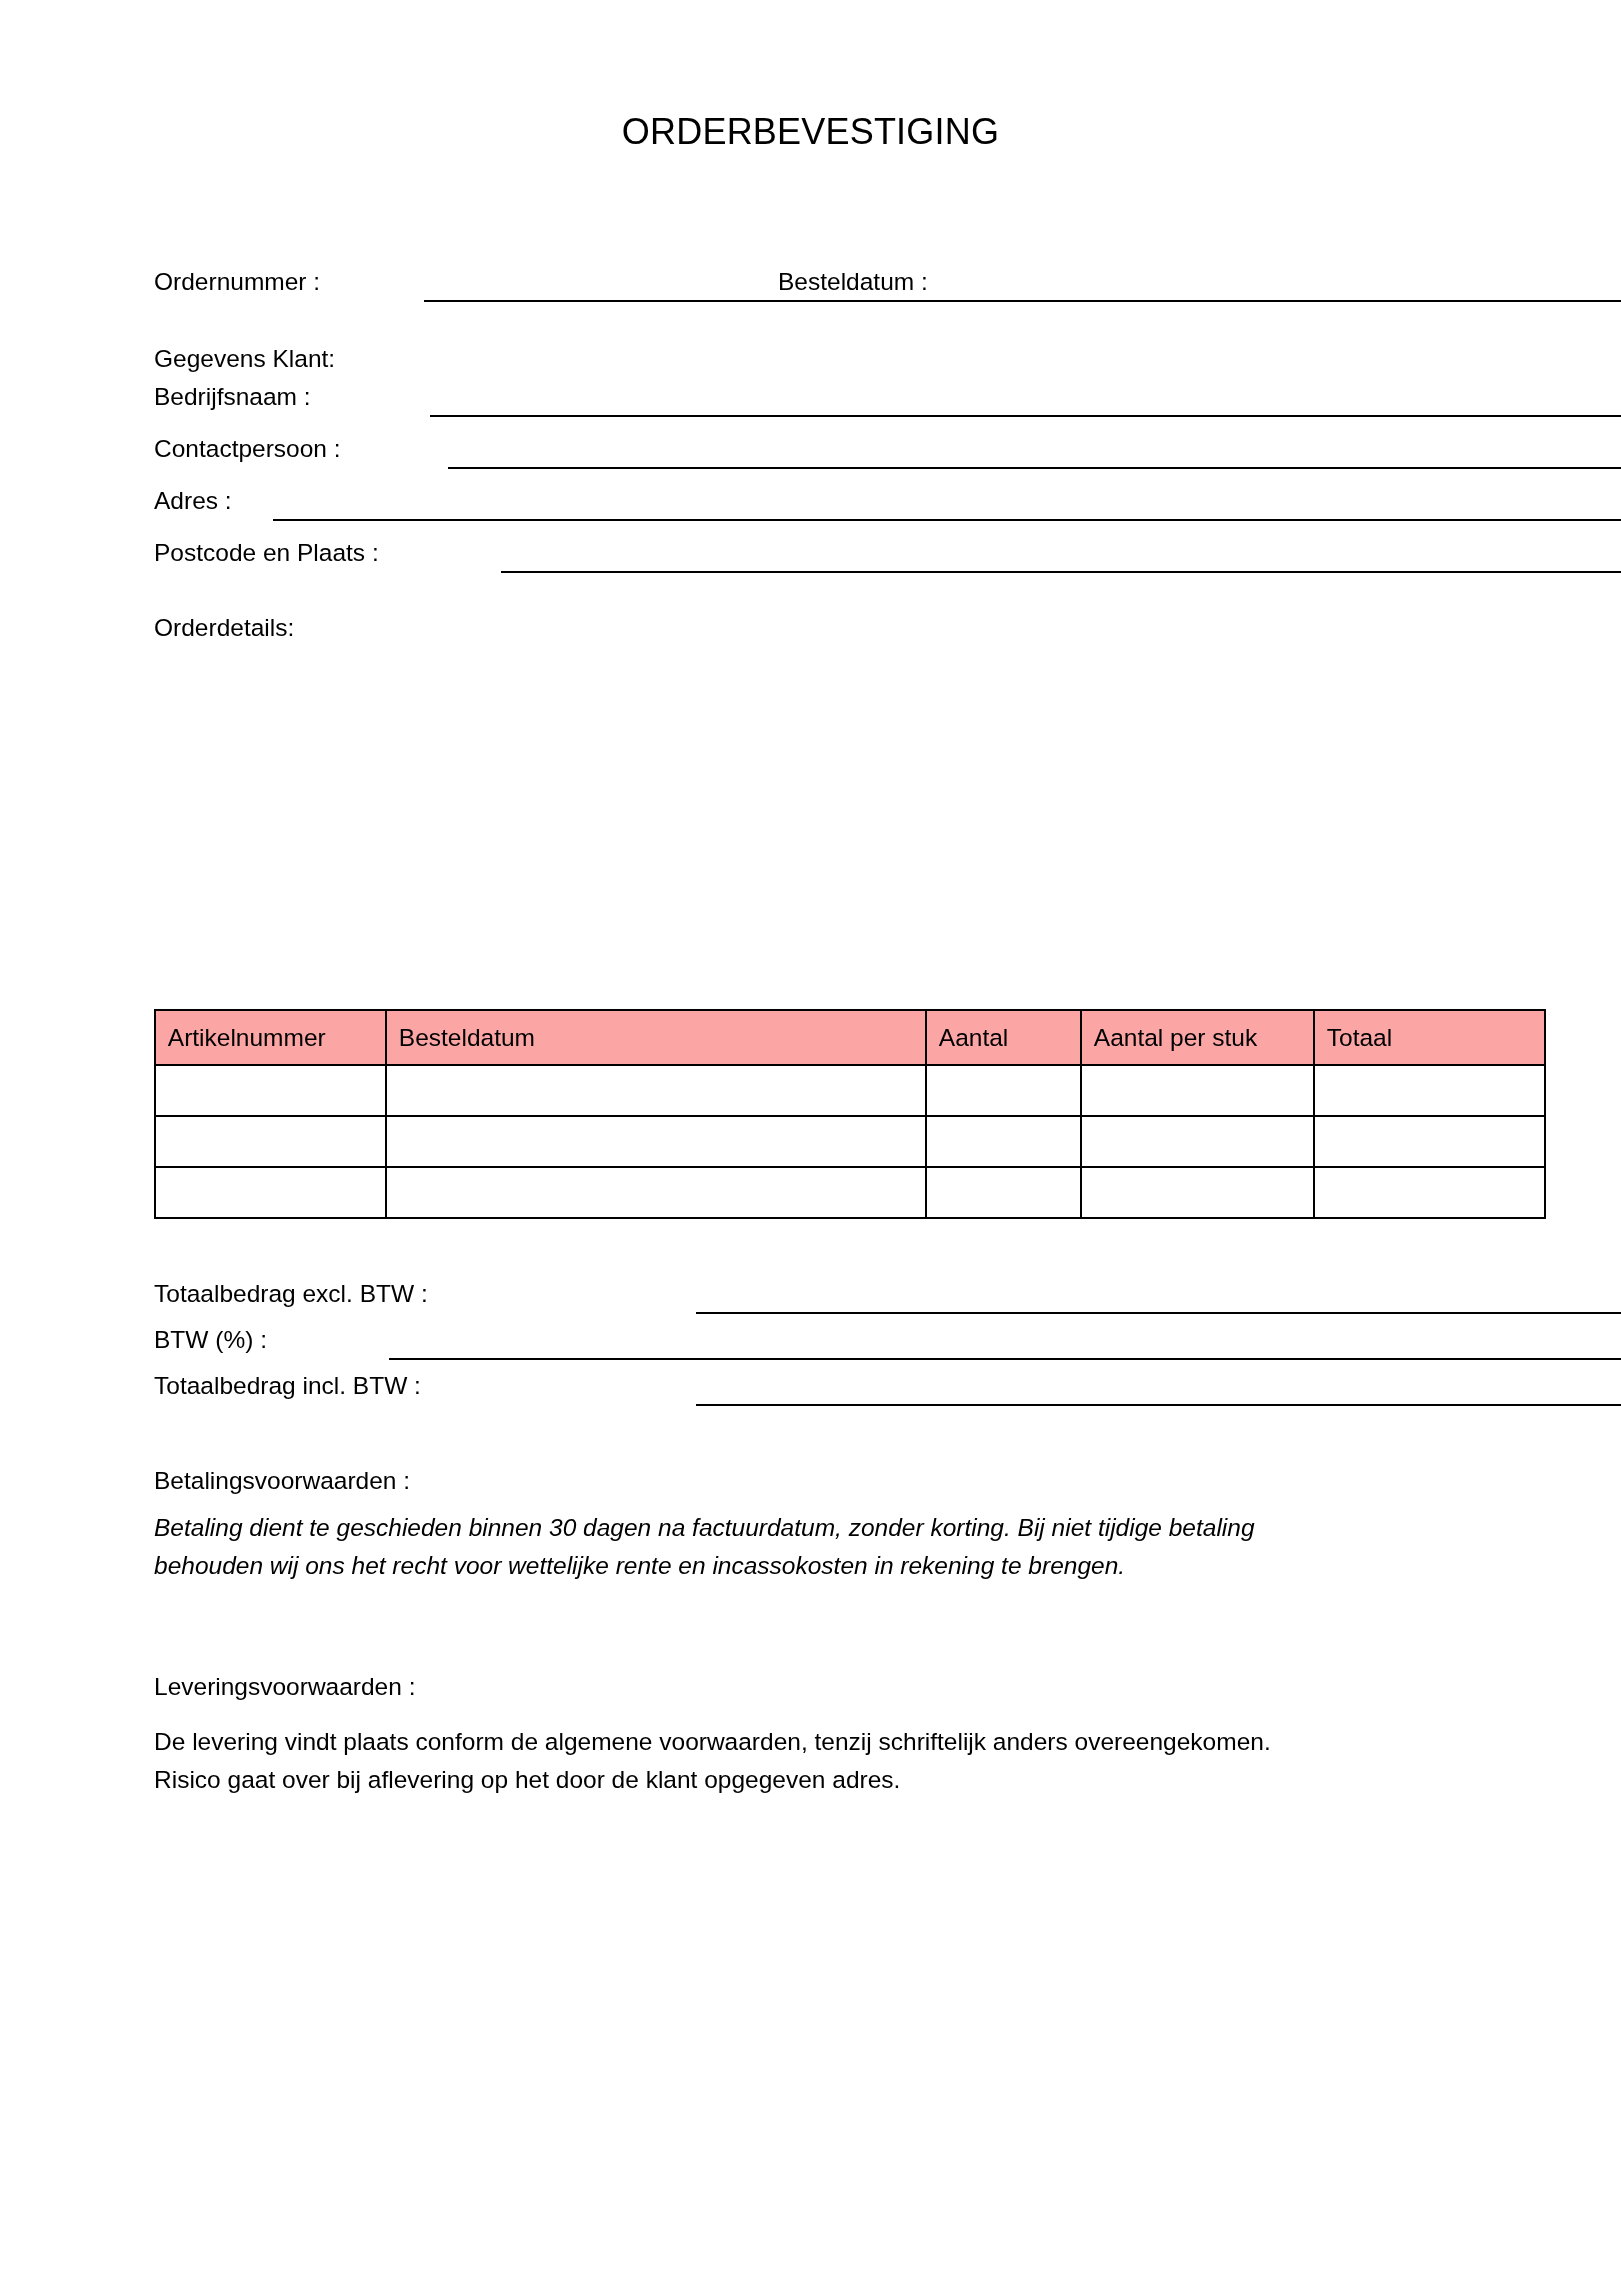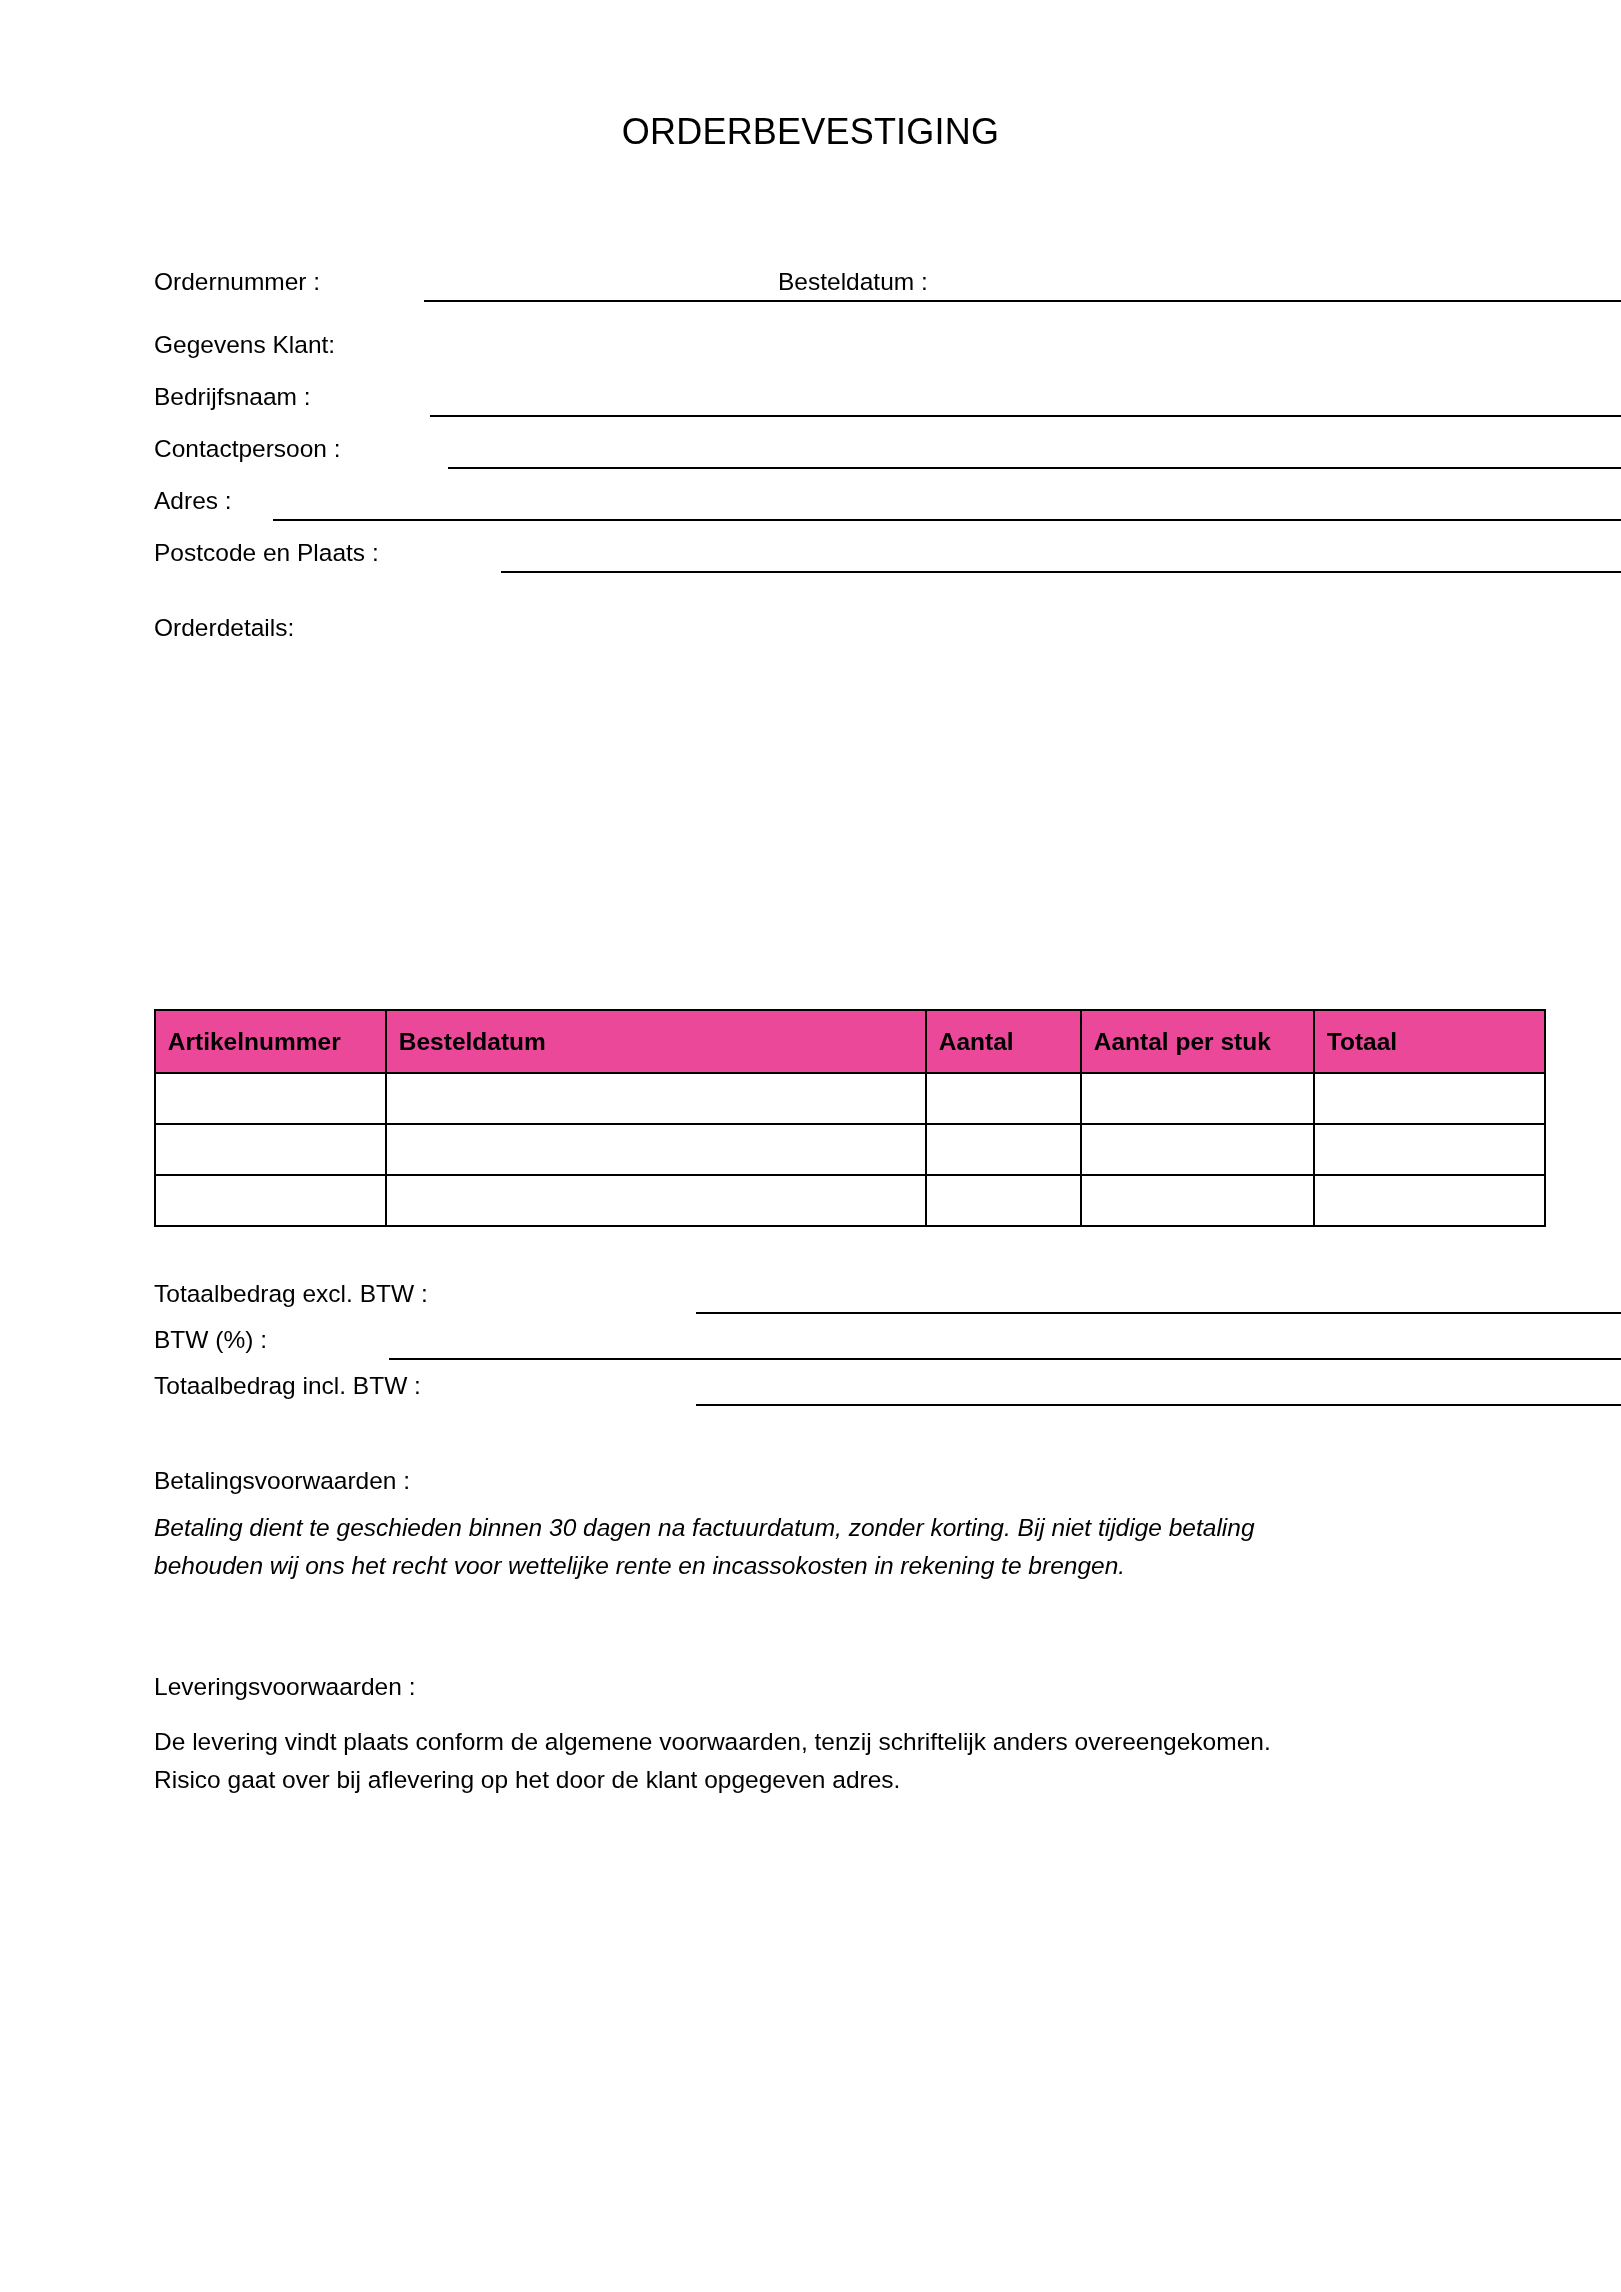--- a/index.html
+++ b/index.html
@@ -83,23 +83,22 @@
     border: 2px solid #000000;
     padding: 0 11.8px;
     font-size: 24.5px;
     font-weight: normal;
     text-align: left;
     vertical-align: middle;
     height: 53px;
     box-sizing: border-box;
   }
   .items-table thead th {
-    background: #ec4899;
-    height: 63px;
-    font-weight: bold;
+    background: #fca5a5;
+    height: 55px;
   }
   .items-table tbody td {
     height: 51px;
   }
 
   .col-art  { width: 231px; }
   .col-oms  { width: 540px; }
   .col-aan  { width: 155px; }
   .col-prij { width: 233px; }
   .col-tot  { width: 231px; }
@@ -110,21 +109,21 @@
 <div class="page">
 
   <div class="doc-title">ORDERBEVESTIGING</div>
 
   <div class="field-row" style="left:154px; top:235px; width:1313px;margin-top:32px;">
     <span class="field-label">Ordernummer :</span>
     <span class="field-label" style="left:624px;">Besteldatum :</span>
     <span class="rule" style="left:270px; top:33px; width:1198px;"></span>
   </div>
 
-  <div class="section-label" style="left:154px; top:330px;">Gegevens Klant:</div>
+  <div class="section-label" style="left:154px; top:344px;">Gegevens Klant:</div>
 
   <div class="field-row" style="left:154px; top:382px; width:1313px;">
     <span class="field-label">Bedrijfsnaam :</span>
     <span class="rule" style="left:276px; top:33px; width:1191px;"></span>
   </div>
 
   <div class="field-row" style="left:154px; top:434px; width:1313px;">
     <span class="field-label">Contactpersoon :</span>
     <span class="rule" style="left:294px; top:33px; width:1173px;"></span>
   </div>

